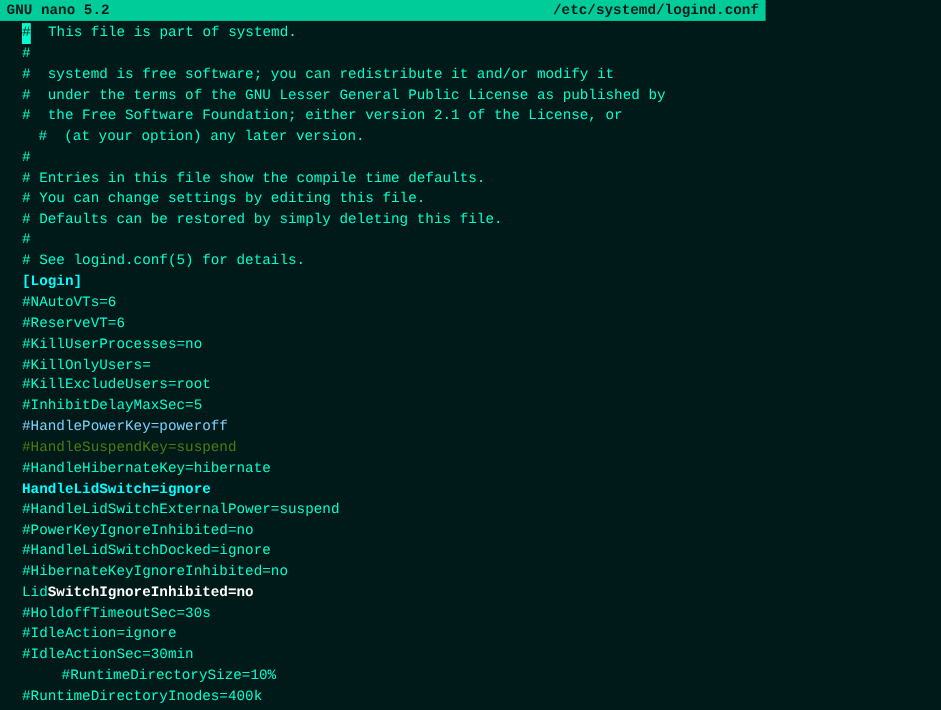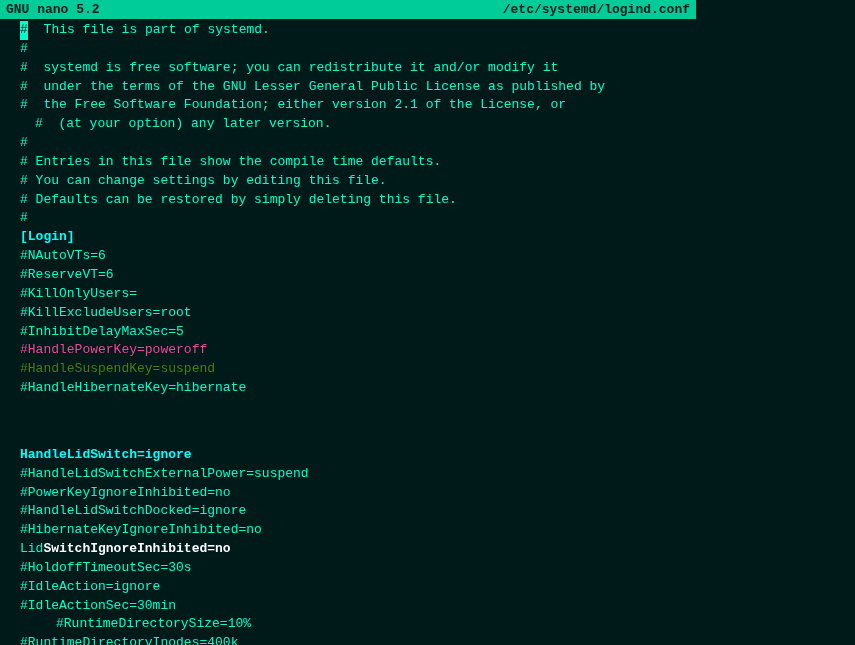--- a/index.html
+++ b/index.html
@@ -69,31 +69,33 @@
       <div class="line" style="color: rgb(0, 255, 204);">#</div>
       <div class="line" style="color: rgb(0, 255, 204);">#  systemd is free software; you can redistribute it and/or modify it</div>
       <div class="line" style="color: rgb(0, 255, 204);">#  under the terms of the GNU Lesser General Public License as published by</div>
       <div class="line" style="color: rgb(0, 255, 204);">#  the Free Software Foundation; either version 2.1 of the License, or</div>
       <div class="line" style="color: rgb(0, 255, 204); margin-left: 15px;">#  (at your option) any later version.</div>
       <div class="line" style="color: rgb(0, 255, 204);">#</div>
       <div class="line" style="color: rgb(0, 255, 204);"># Entries in this file show the compile time defaults.</div>
       <div class="line" style="color: rgb(0, 255, 204);"># You can change settings by editing this file.</div>
       <div class="line" style="color: rgb(0, 255, 204);"># Defaults can be restored by simply deleting this file.</div>
       <div class="line" style="color: rgb(0, 255, 204);">#</div>
+      <div class="line" style="color: rgb(0, 255, 204);"># See logind.conf(5) for details.</div>
       <div class="line" style="color: rgb(0, 255, 255); font-weight: bold;"></div>
       <div class="line" style="color: rgb(0, 255, 255); font-weight: bold;">[Login]</div>
       <div class="line" style="color: rgb(0, 255, 204);">#NAutoVTs=6</div>
       <div class="line" style="color: rgb(0, 255, 204);">#ReserveVT=6</div>
+      <div class="line" style="color: rgb(0, 255, 204);">#KillUserProcesses=no</div>
       <div class="line" style="color: rgb(0, 255, 204);">#KillOnlyUsers=</div>
       <div class="line" style="color: rgb(0, 255, 204);">#KillExcludeUsers=root</div>
       <div class="line" style="color: rgb(0, 255, 204);">#InhibitDelayMaxSec=5</div>
-      <div class="line" style="color: #ec4899;">#HandlePowerKey=poweroff</div>
+      <div class="line" style="color: #7dd3fc;">#HandlePowerKey=poweroff</div>
       <div class="line" style="color: #4d7c0f;">#HandleSuspendKey=suspend</div>
       <div class="line" style="color: rgb(0, 255, 204);">#HandleHibernateKey=hibernate</div>
-      <div class="line" style="color: rgb(0, 255, 255); font-weight: bold; margin-top: 48px;">HandleLidSwitch=ignore</div>
+      <div class="line" style="color: rgb(0, 255, 255); font-weight: bold;">HandleLidSwitch=ignore</div>
       <div class="line" style="color: rgb(0, 255, 204);">#HandleLidSwitchExternalPower=suspend</div>
       <div class="line" style="color: rgb(0, 255, 204);">#PowerKeyIgnoreInhibited=no</div>
       <div class="line" style="color: rgb(0, 255, 204);">#HandleLidSwitchDocked=ignore</div>
       <div class="line" style="color: rgb(0, 255, 204);">#HibernateKeyIgnoreInhibited=no</div>
       <div class="line"><span style="color: rgb(0, 255, 204);">Lid</span><span style="color: rgb(255, 255, 255); font-weight: bold;">SwitchIgnoreInhibited=no</span></div>
       <div class="line" style="color: rgb(0, 255, 204);">#HoldoffTimeoutSec=30s</div>
       <div class="line" style="color: rgb(0, 255, 204);">#IdleAction=ignore</div>
       <div class="line" style="color: rgb(0, 255, 204);">#IdleActionSec=30min</div>
       <div class="line" style="color: rgb(0, 255, 204); margin-left: 36px;">#RuntimeDirectorySize=10%</div>
       <div class="line" style="color: rgb(0, 255, 204);">#RuntimeDirectoryInodes=400k</div>

